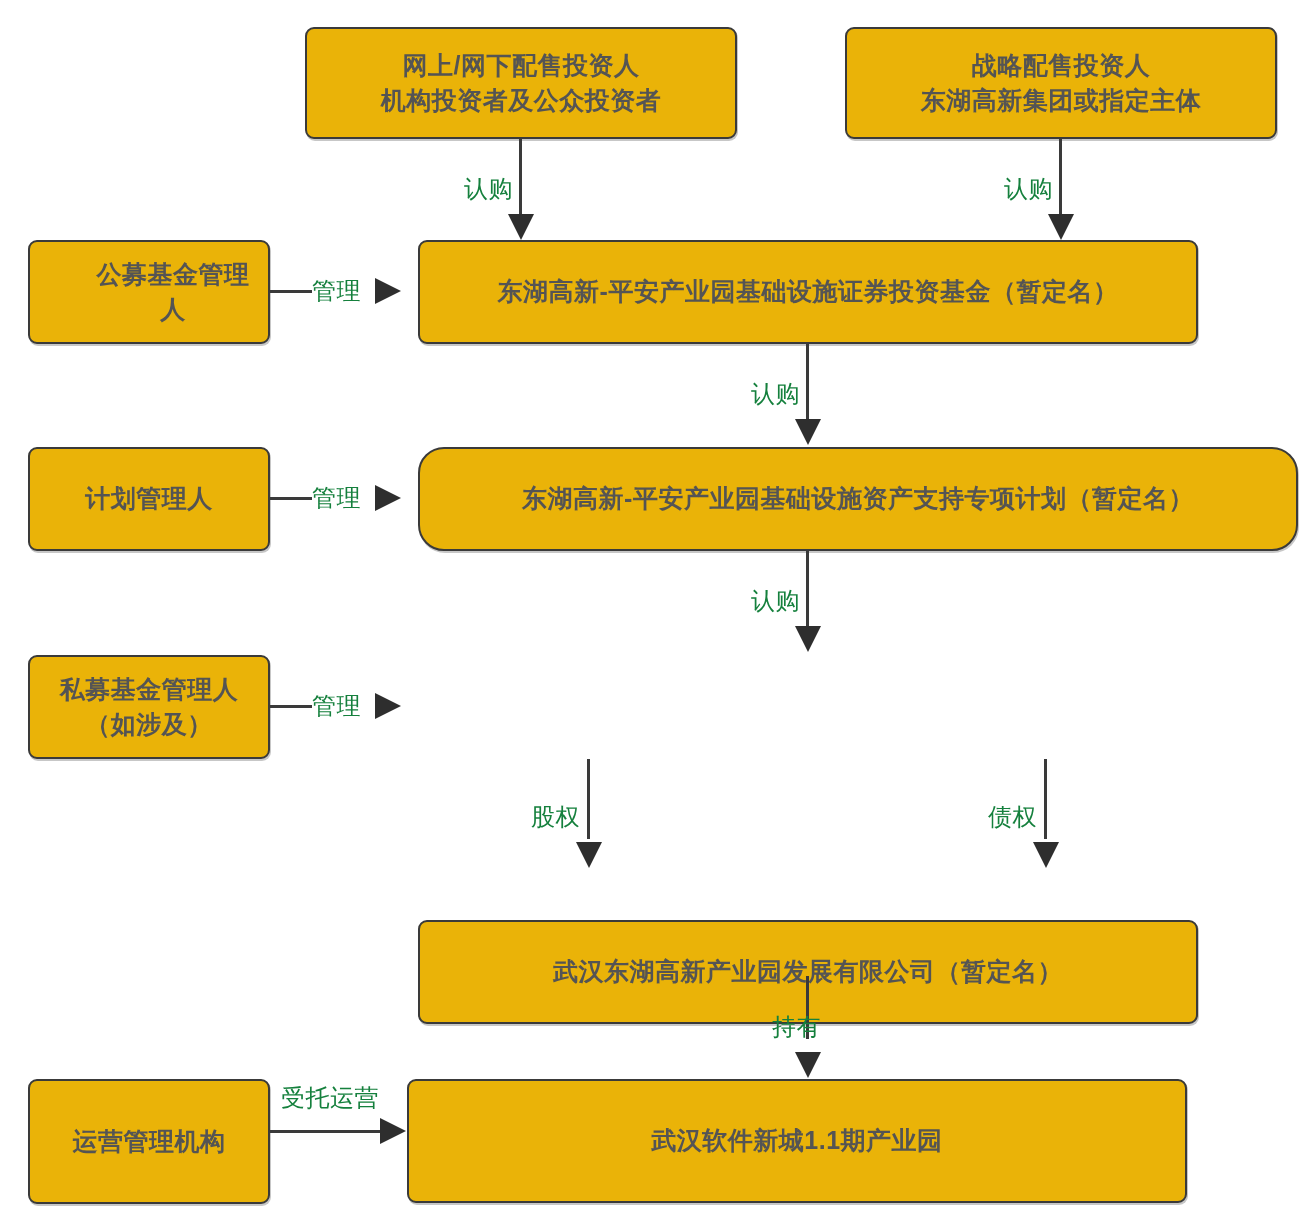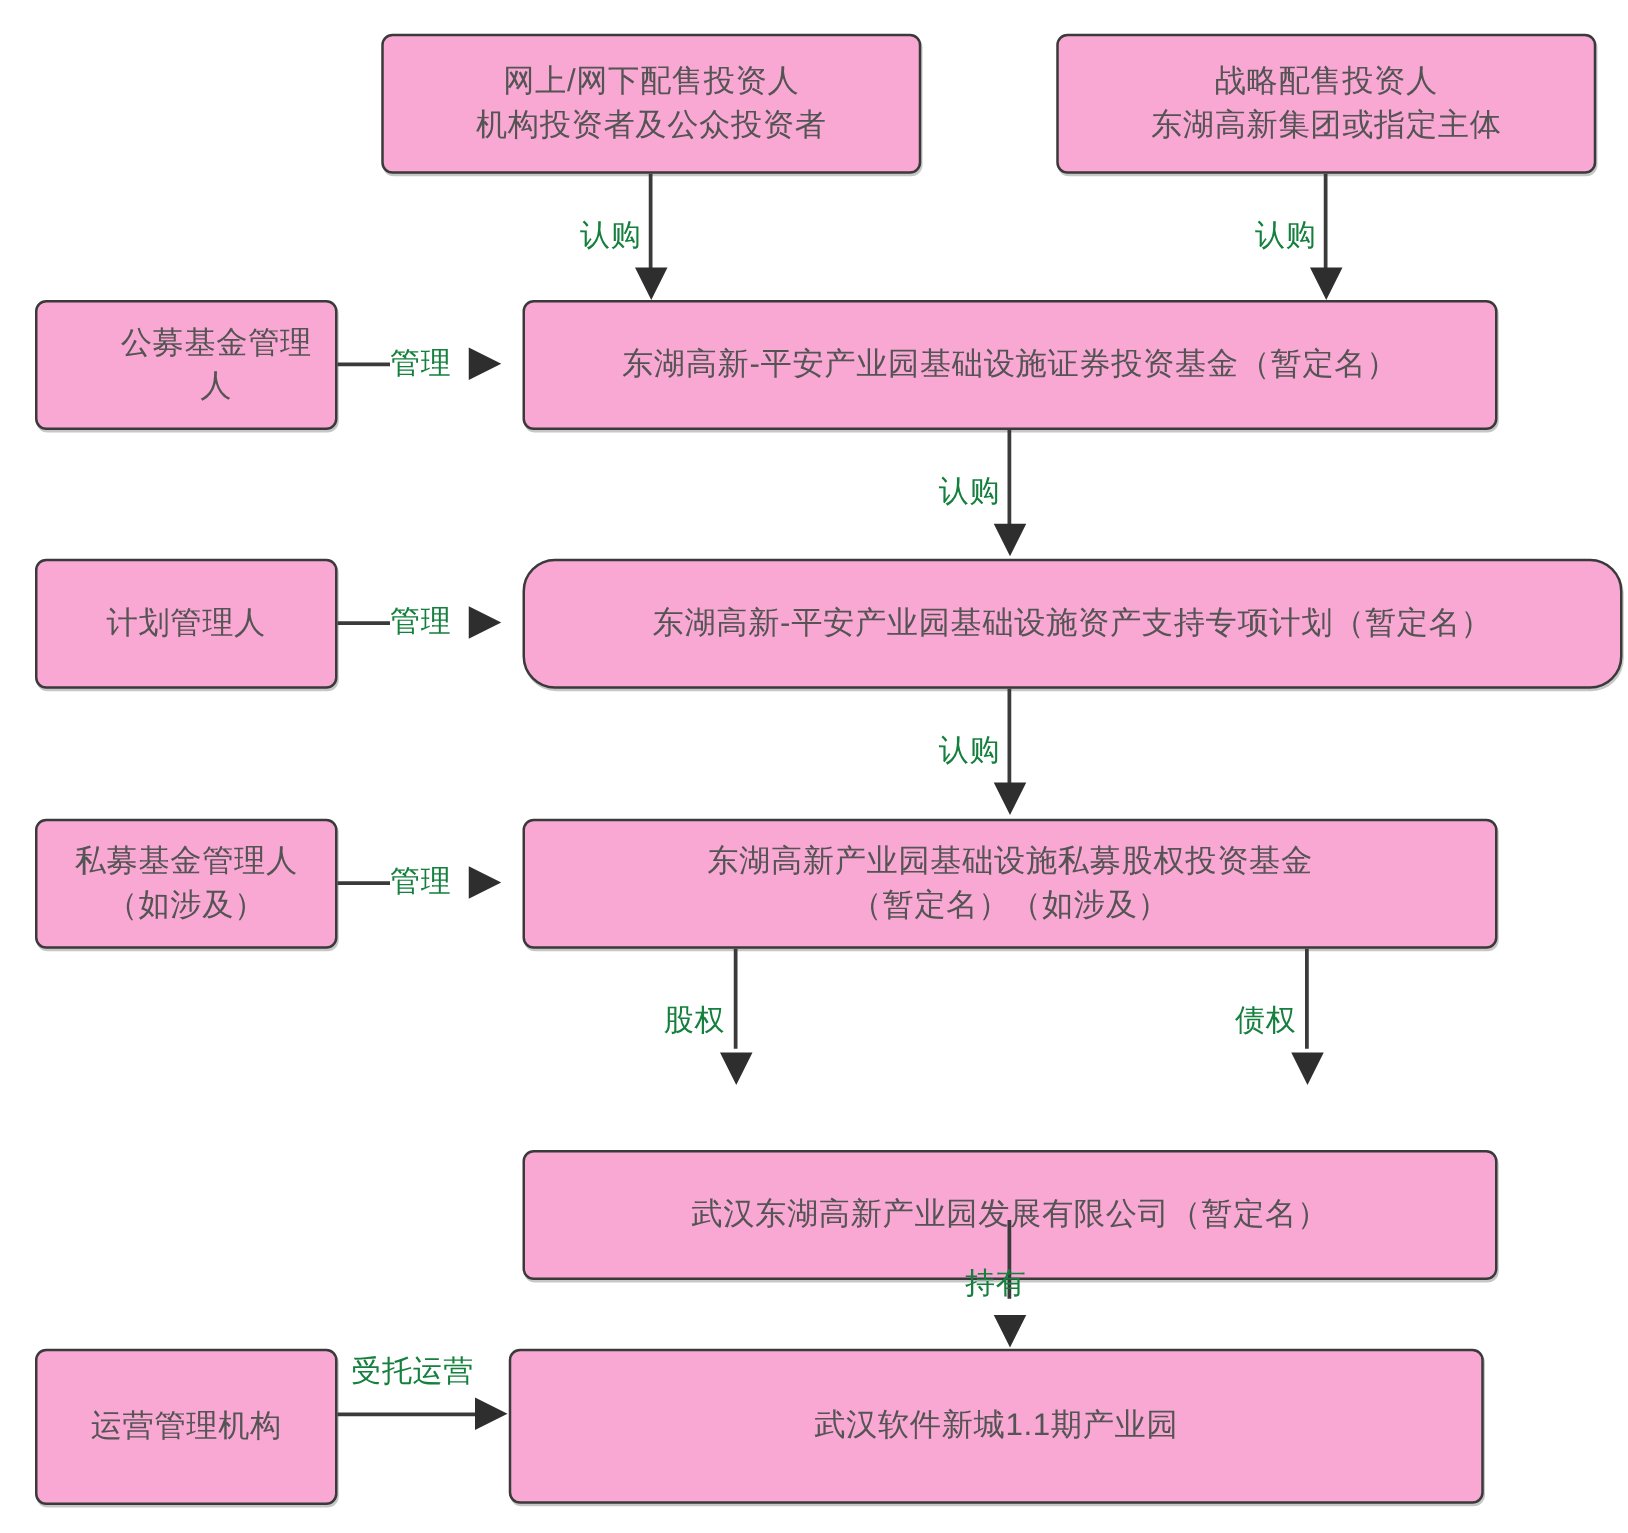--- a/index.html
+++ b/index.html
@@ -13,30 +13,31 @@
     height: 1226px;
     background: #ffffff;
     font-family: "Liberation Sans", "DejaVu Sans", sans-serif;
     overflow: hidden;
   }
   .node {
     position: absolute;
     box-sizing: border-box;
     border: 2.5px solid #3a3a3a;
     border-radius: 9px;
-    background: #f9a8d4;
+    background: #eab308;
     display: flex;
     align-items: center;
     justify-content: center;
     text-align: center;
     color: #545454;
     font-size: 25px;
     line-height: 1.42;
     letter-spacing: 0.5px;
     box-shadow: 1px 2px 0 rgba(0,0,0,0.22);
+    font-weight: bold;
   }
   .node .txt { display: block; width: 100%; padding: 0 10px; }
   .node .l2 { display: block; }
 
   .edge-v {
     position: absolute;
     width: 3px;
     background: #3a3a3a;
   }
   .edge-h {
@@ -137,26 +138,20 @@
   <div class="arrow-down" style="left:795px; top:626px;"></div>
   <div class="edge-label left-of-line" style="left:744px; top:589px; width:56px;">认购</div>
 
   <div class="node" style="left:28px; top:655px; width:242px; height:104px;">
     <span class="txt">
       <span class="l1">私募基金管理人</span>
       <span class="l2">（如涉及）</span>
     </span>
   </div>
 
-  <div class="node" style="left:418px; top:655px; width:780px; height:104px;">
-    <span class="txt">
-      <span class="l1">东湖高新产业园基础设施私募股权投资基金</span>
-      <span class="l2">（暂定名）（如涉及）</span>
-    </span>
-  </div>
 
   <div class="edge-h" style="left:270px; top:705px; width:42px;"></div>
   <div class="edge-label" style="left:312px; top:694px;">管理</div>
   <div class="arrow-right" style="left:375px; top:693px;"></div>
 
   <div class="edge-v" style="left:587px; top:759px; height:80px;"></div>
   <div class="arrow-down" style="left:576px; top:842px;"></div>
   <div class="edge-label left-of-line" style="left:524px; top:805px; width:56px;">股权</div>
 
   <div class="edge-v" style="left:1044px; top:759px; height:80px;"></div>

